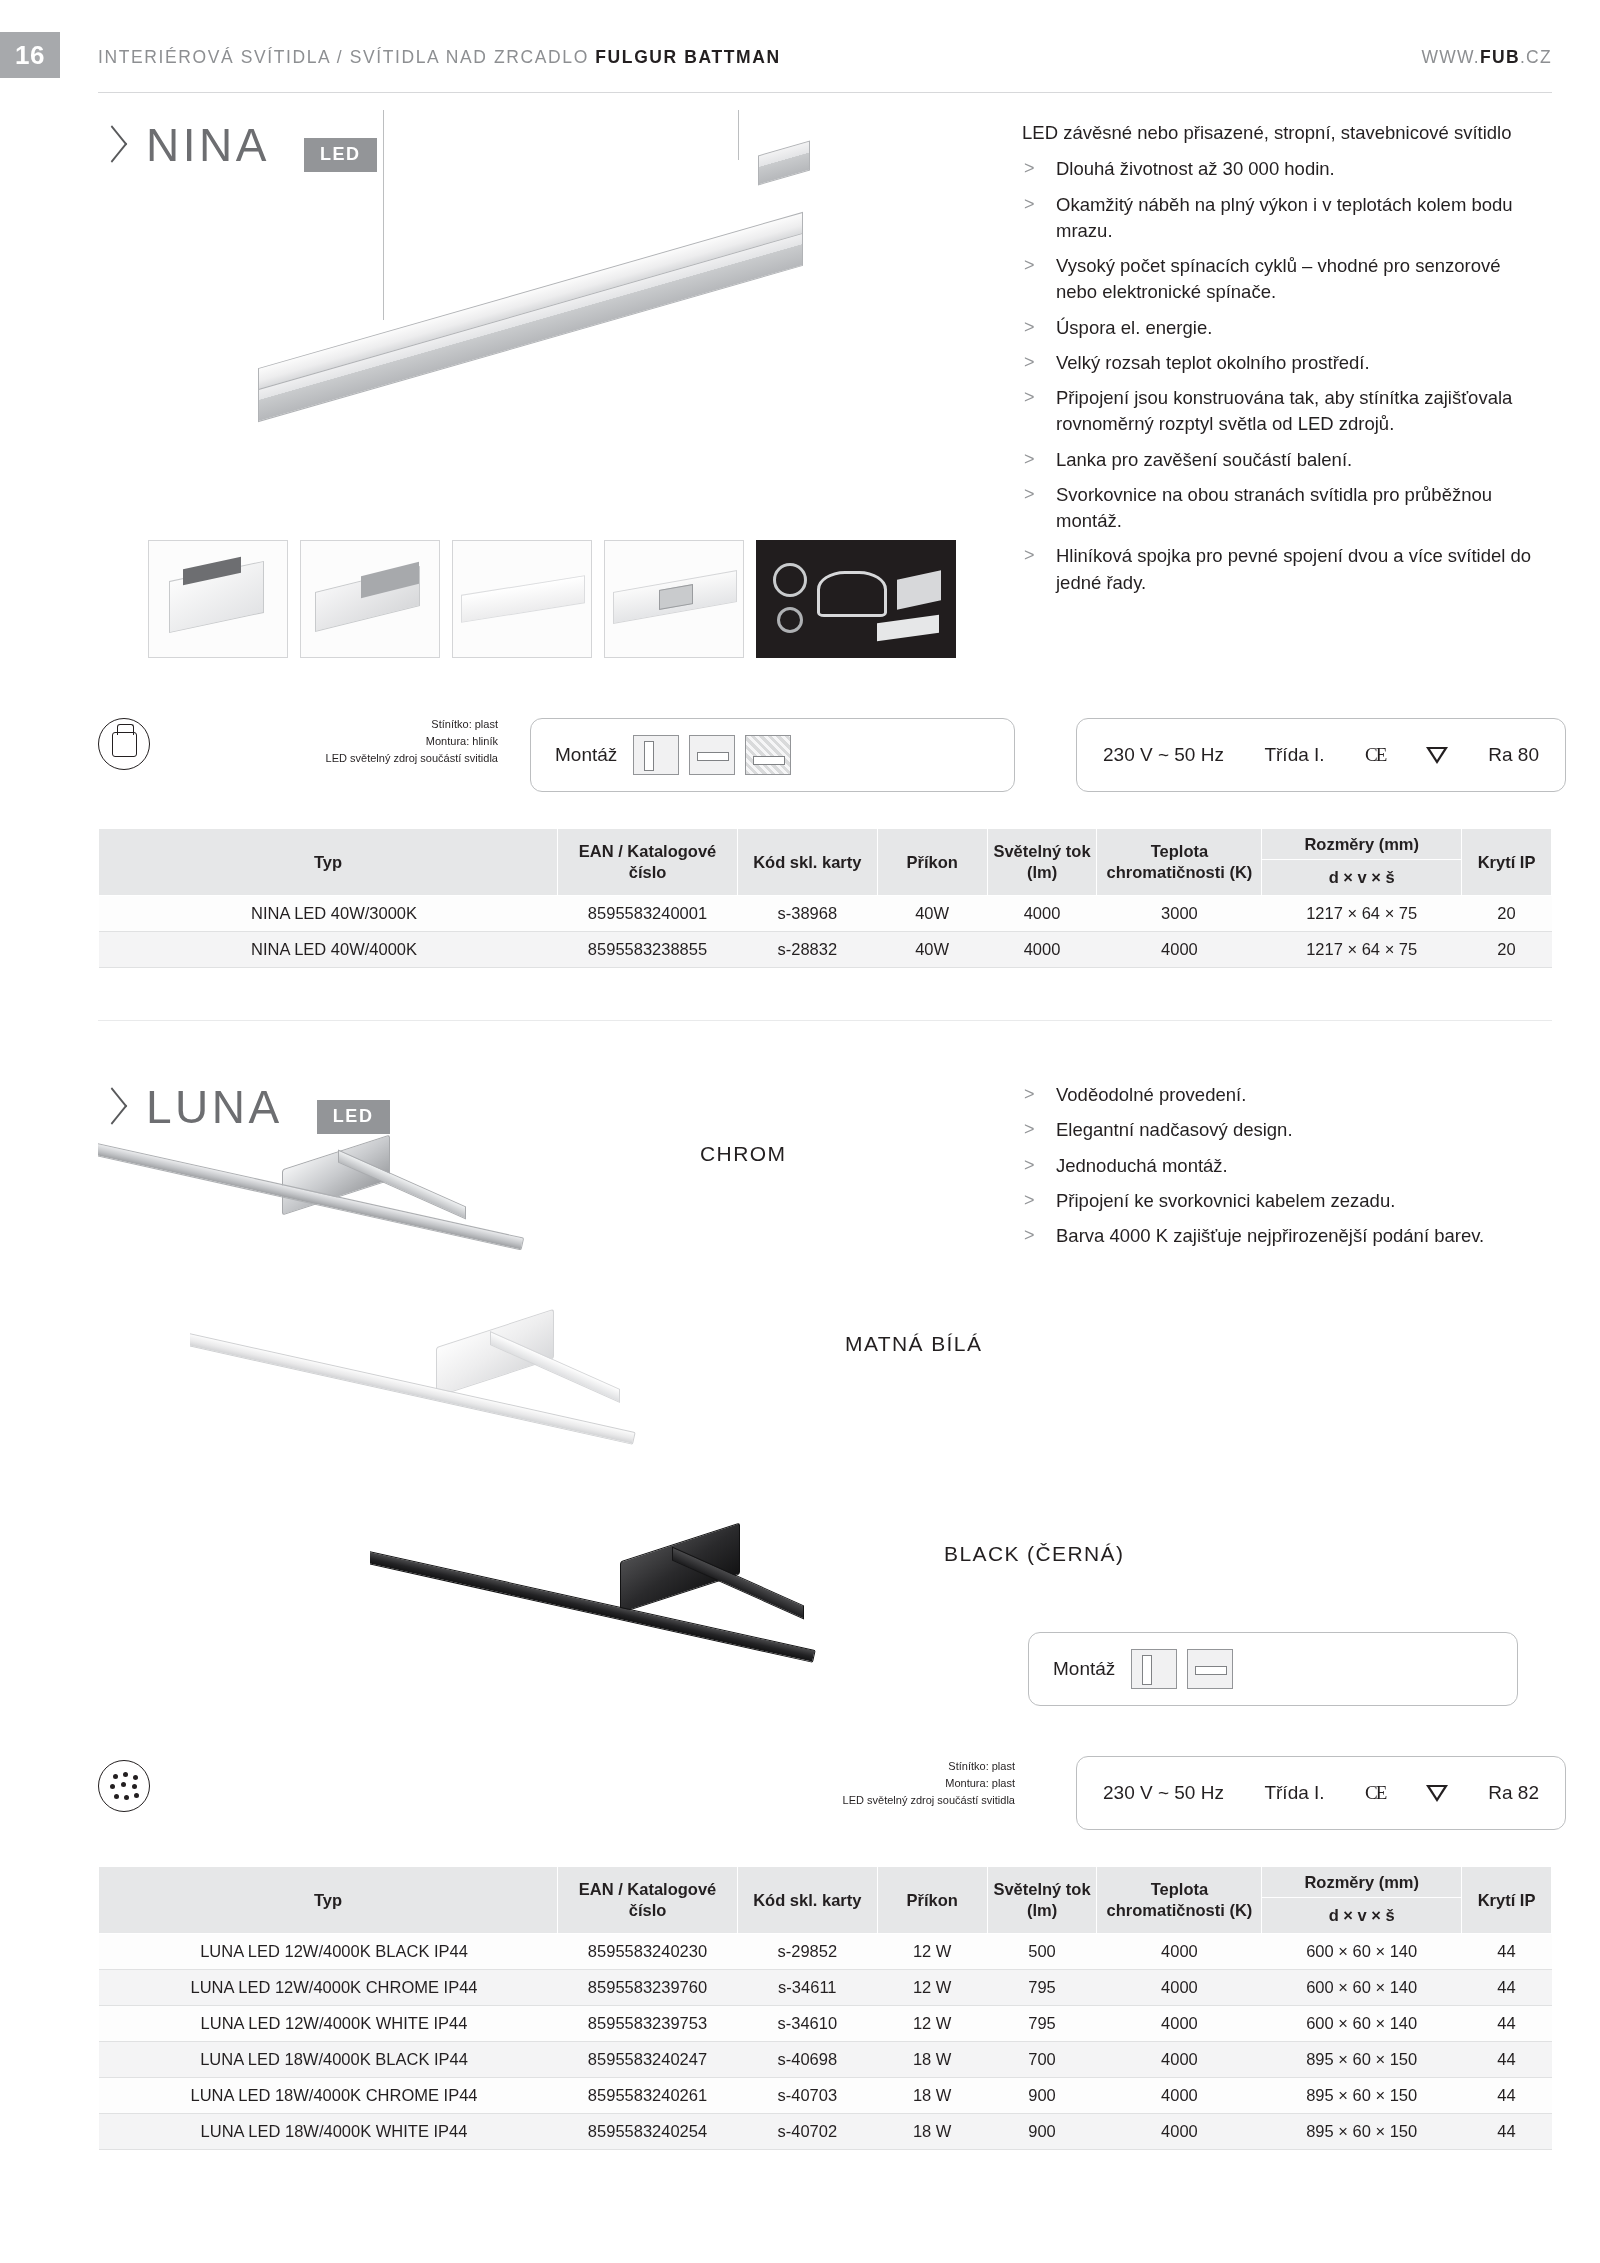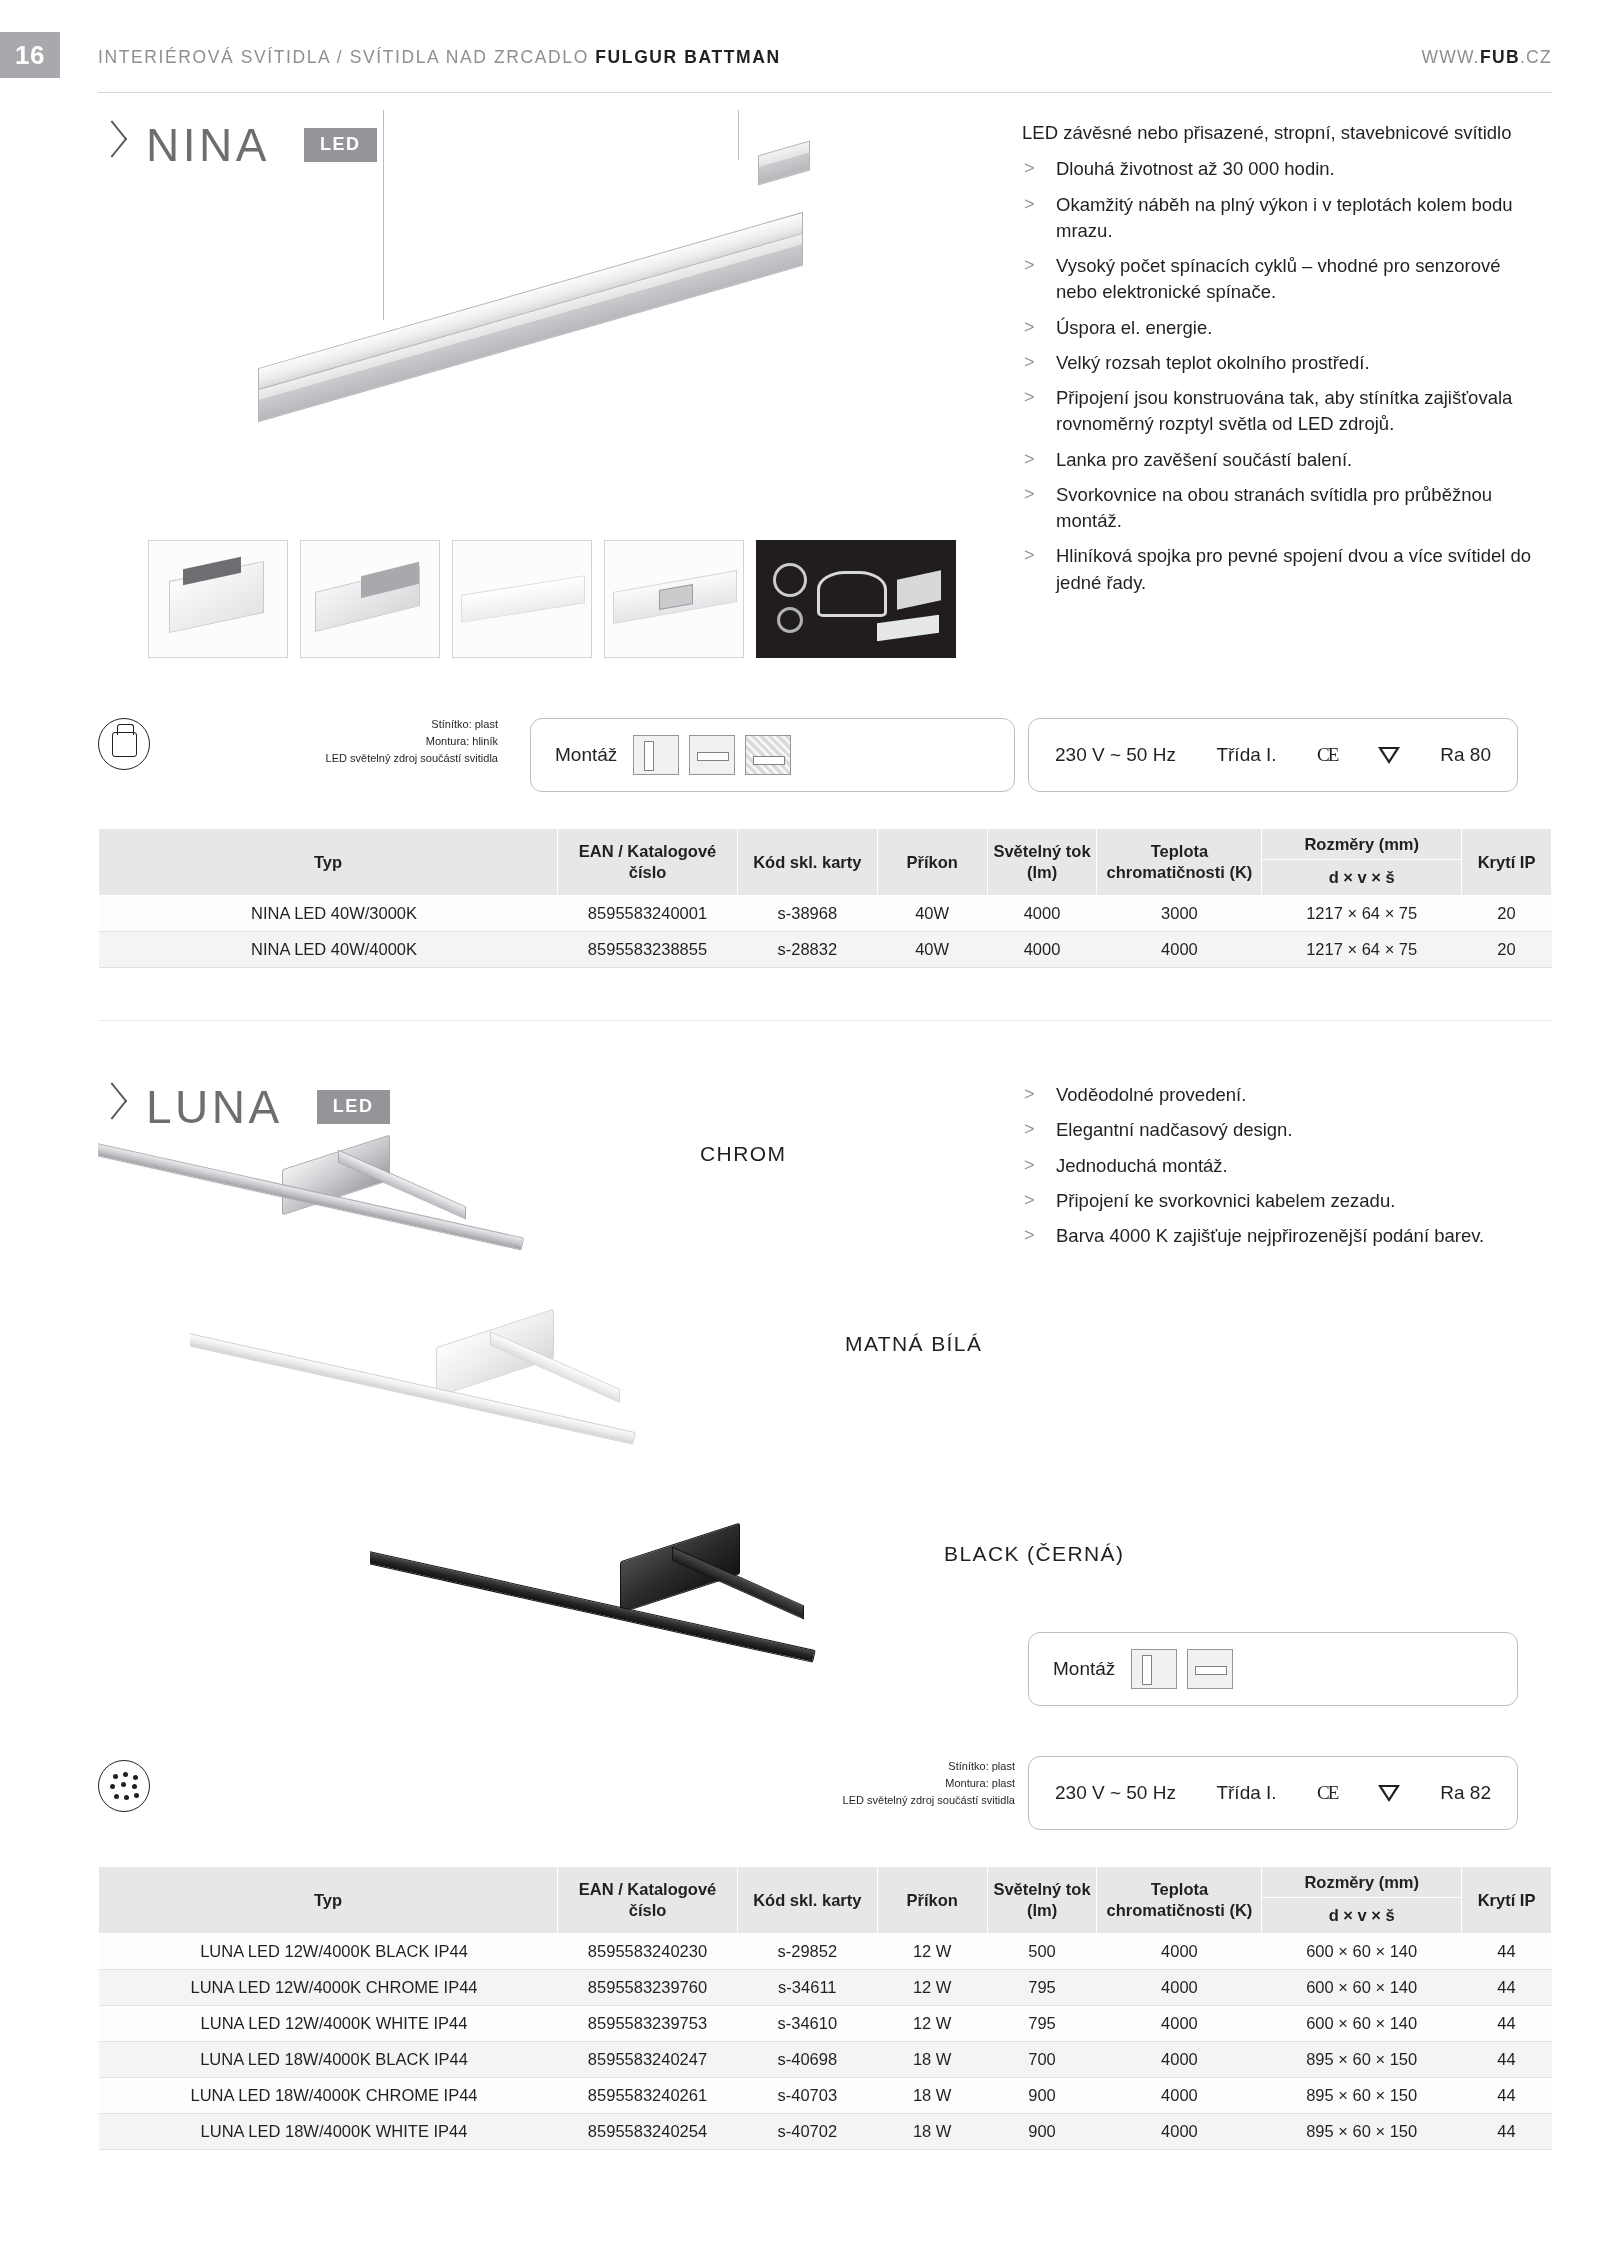--- a/index.html
+++ b/index.html
@@ -43,21 +43,21 @@
     letter-spacing: 1.3px;
     color: #8d8f92;
   }
   .header-url b { color: #231f20; font-weight: bold; }
   .header-rule {
     position: absolute; left: 98px; top: 92px; width: 1454px; height: 1px;
     background: #d7d8da;
   }
 
   
-  .prod-title { position: absolute; display: flex; align-items: center; }
+  .prod-title { position: absolute; display: flex; align-items: flex-end; }
   .chev {
     width: 34px; height: 44px; position: relative; margin-right: 14px;
   }
   .chev:before {
     content: "";
     position: absolute; left: 2px; top: 4px;
     width: 22px; height: 22px;
     border-right: 2.4px solid #58595b;
     border-bottom: 2.4px solid #58595b;
     transform: rotate(-45deg) skew(-6deg,-6deg);
@@ -180,21 +180,21 @@
   }
   .mont-icon .hatch {
     position: absolute; left: 0; top: 0; right: 0; bottom: 0;
     background: repeating-linear-gradient(45deg,#d9dadb 0 3px,#f6f6f7 3px 6px);
   }
   .mont-icon .bar-h2 {
     position: absolute; left: 7px; top: 20px; width: 32px; height: 9px;
     background: #fff; border: 1px solid #808285;
   }
 
-  .elec-box { justify-content: space-between; padding: 0 26px; }
+  .elec-box { justify-content: space-between; padding: 0 26px; margin-left: 48px; }
   .elec-box .t { font-size: 19px; white-space: nowrap; }
   .ce-mark {
     font-size: 22px; letter-spacing: -2px; font-family: "Liberation Serif", serif; text-align: center;
   }
   .tri {
     display: inline-block;
     width: 0; height: 0;
     border-left: 11px solid transparent;
     border-right: 11px solid transparent;
     border-top: 17px solid #231f20;

